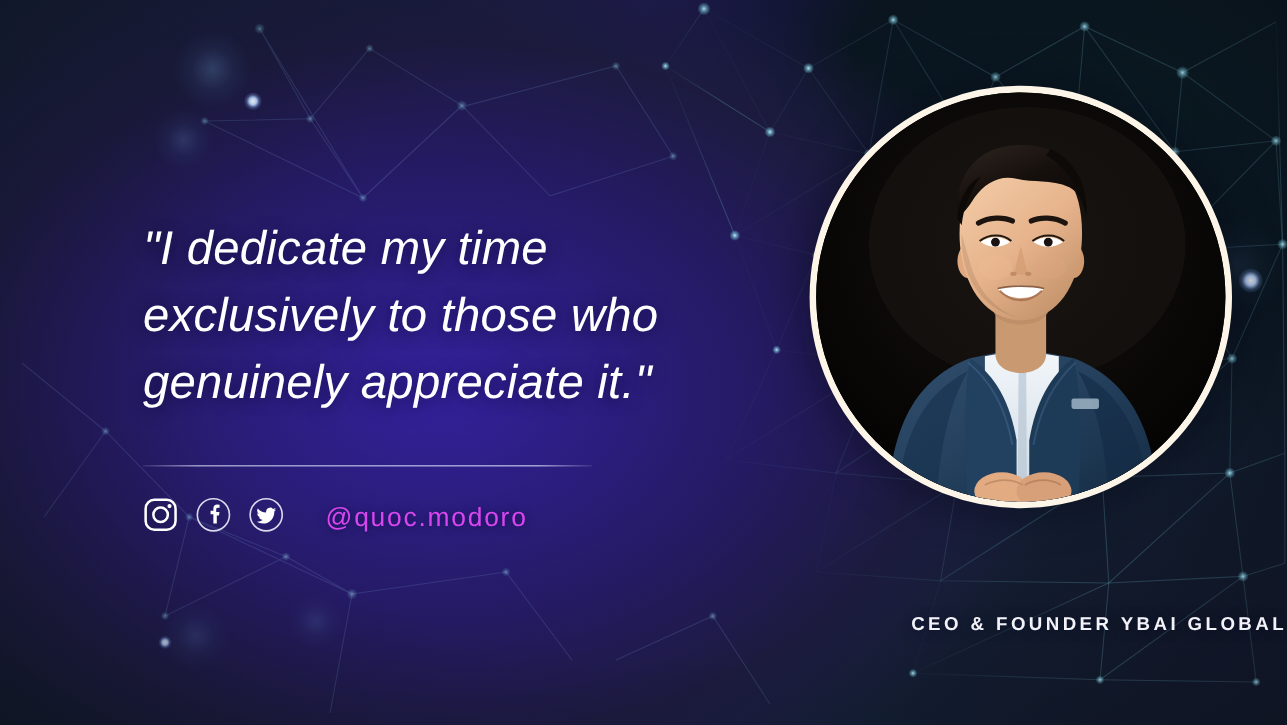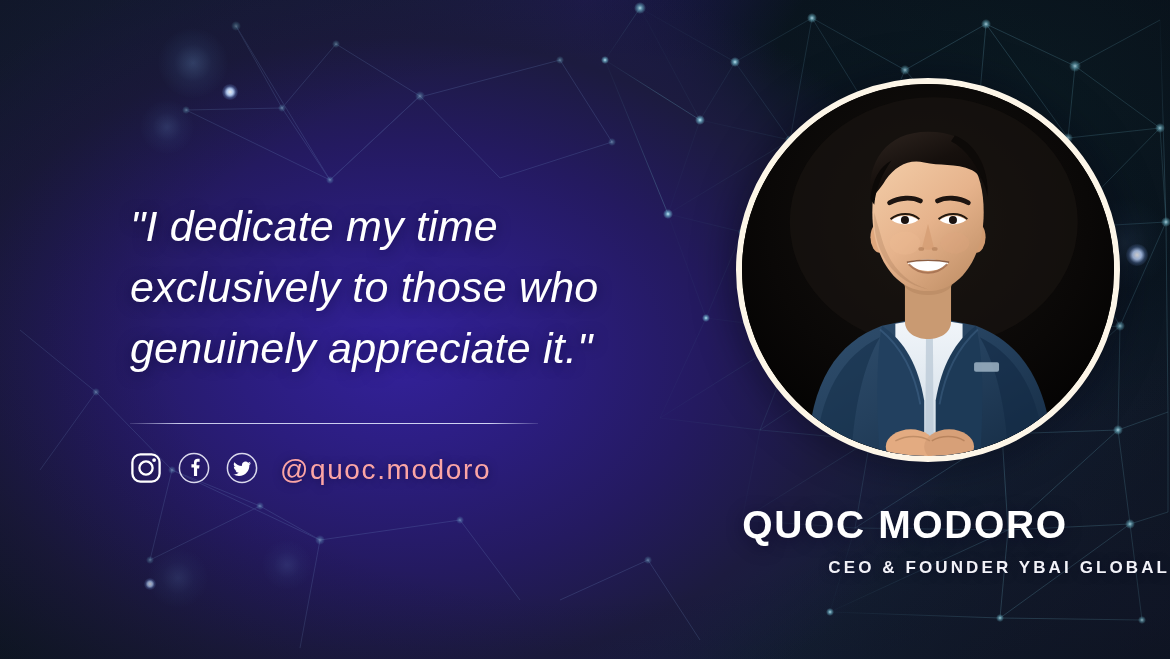--- a/index.html
+++ b/index.html
@@ -65,25 +65,25 @@
     background:linear-gradient(90deg, rgba(200,205,240,.15) 0%, rgba(226,230,255,.85) 12%, rgba(226,230,255,.9) 88%, rgba(200,205,240,.15) 100%);
   }
   .social{
     margin-top:28px;
     display:flex;
     align-items:center;
     gap:16px;
   }
   .ic{ display:block; }
   .handle{
-    margin-left:6px;
-    font-size:28px;
+    margin-left:22px;
+    font-size:24px;
     font-weight:400;
     letter-spacing:1.6px;
-    color:#fca5a5;
+    color:#d946ef;
     text-shadow:0 1px 8px rgba(10,6,40,.5);
   }
 
   
   .portrait{
     position:absolute;
     left:736px; top:78px;
     width:384px; height:384px;
     border-radius:50%;
     border:6px solid #fdf6e8;
@@ -352,16 +352,15 @@
         <ellipse cx="182" cy="384" rx="26" ry="18" fill="#e3ab81"></ellipse>
         <ellipse cx="222" cy="384" rx="26" ry="18" fill="#d7a078"></ellipse>
         <path d="M166 378 C178 372 192 372 202 378" stroke="#c18e67" stroke-width="1.6" fill="none"></path>
         <path d="M204 378 C214 372 228 372 238 378" stroke="#b9845e" stroke-width="1.6" fill="none"></path>
 
         <path d="M400 200 A200 200 0 0 1 300 373" stroke="#6e89a8" stroke-width="10" fill="none" opacity=".12"></path>
       </g>
     </svg>
   </div>
 
-  <div class="name">QUOC MODORO</div>
   <div class="role">CEO &amp; FOUNDER YBAI GLOBAL</div>
 
 </div>
 
 </body></html>

